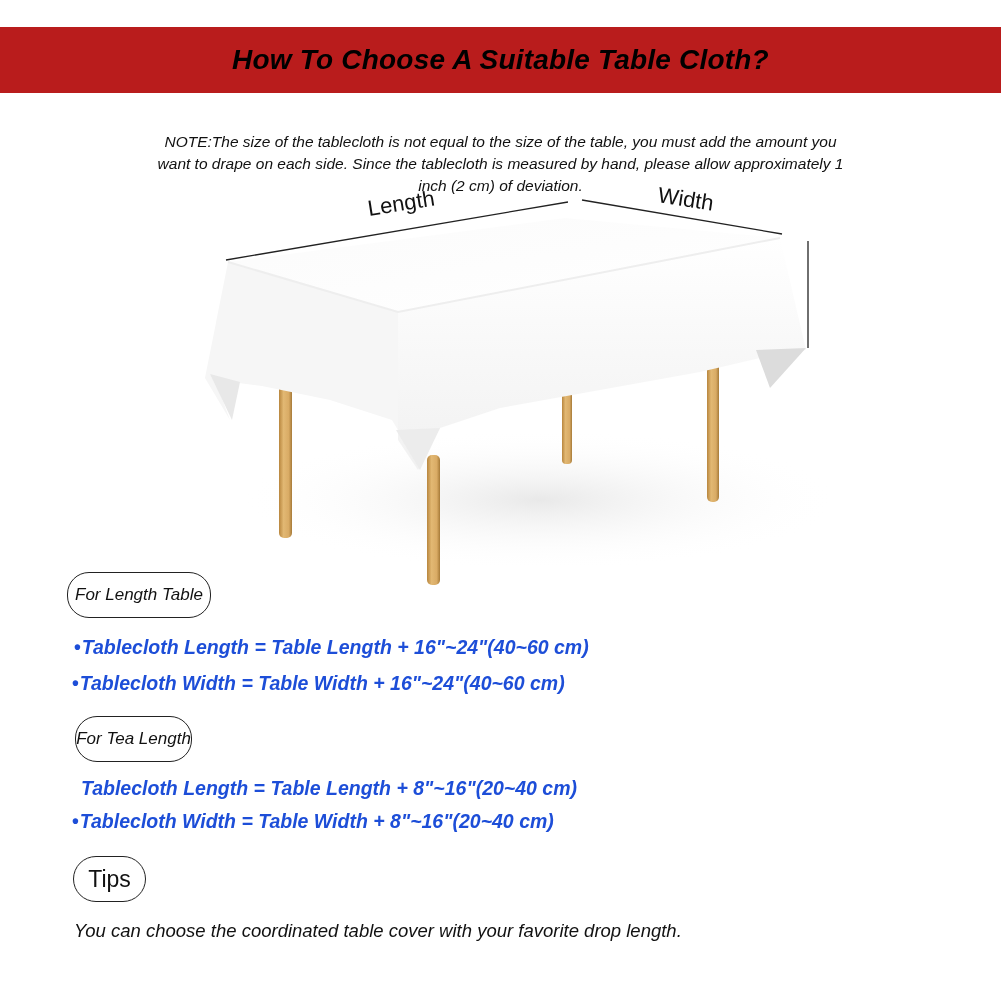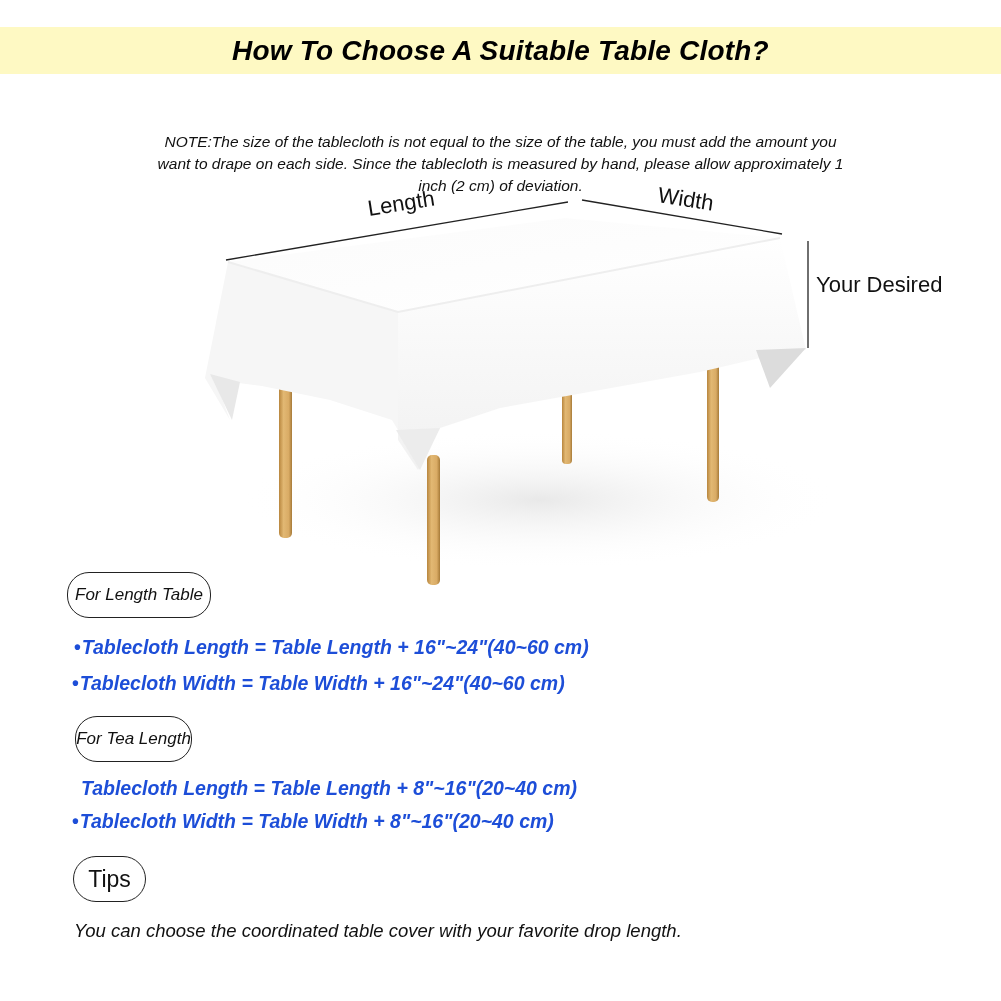--- a/index.html
+++ b/index.html
@@ -1,17 +1,17 @@
 <!DOCTYPE html>
 <html><head>
   <meta charset="utf-8">
   <style>
     html, body { margin: 0; padding: 0; background: #ffffff; }
     body { width: 1001px; height: 1001px; position: relative; overflow: hidden; font-family: "Liberation Sans", sans-serif; color: #000; }
-    .title-bar { position: absolute; left: 0; top: 27px; width: 1001px; height: 47px; background: #fef9c3; display: flex; align-items: center; justify-content: center; }
+    .title-bar { position: absolute; left: 0; top: 27px; width: 1001px; height: 66px; background: #b91c1c; display: flex; align-items: center; justify-content: center; }
     .title { font-family: "Liberation Sans", sans-serif; font-weight: bold; font-style: italic; font-size: 28px; letter-spacing: 0.2px; color: #000; }
     .note { position: absolute; left: 150px; top: 92px; width: 701px; text-align: center; font-style: italic; font-size: 15.5px; line-height: 22px; color: #111; margin-top: 39px; }
     .illus { position: absolute; left: 0; top: 0; width: 1001px; height: 600px; }
     .lbl { position: absolute; font-size: 22px; color: #111; white-space: nowrap; }
     .lbl-length { left: 368px; top: 196px; transform: rotate(-9deg); transform-origin: left center; }
     .lbl-width { left: 658px; top: 182px; transform: rotate(9deg); transform-origin: left center; }
     .lbl-drop { left: 816px; top: 266px; line-height: 38px; white-space: normal; width: 180px; }
     .pill { position: absolute; border: 1.5px solid #222; border-radius: 22px; font-style: italic; font-size: 17px; color: #111; display: flex; align-items: center; justify-content: center; box-sizing: border-box; }
     .pill-dining { left: 67px; top: 572px; width: 144px; height: 46px; }
     .pill-tea { left: 75px; top: 716px; width: 117px; height: 46px; }
@@ -78,21 +78,20 @@
   <path d="M228 262 L398 312 L780 238" fill="none" stroke="#eeeeee" stroke-width="2"></path>
 
   <line x1="226" y1="260" x2="568" y2="202" stroke="#222" stroke-width="1.3"></line>
   <line x1="582" y1="200" x2="782" y2="234" stroke="#222" stroke-width="1.3"></line>
   <line x1="808" y1="241" x2="808" y2="348" stroke="#222" stroke-width="1.3"></line>
 </svg>
 
 <div class="lbl lbl-length">Length</div>
 <div class="lbl lbl-width">Width</div>
 <div class="lbl lbl-drop">
-  <div>Your Desired</div>
 </div>
 
 <div class="pill pill-dining">For Length Table</div>
 <div class="formula f1">
   <span class="bullet">•</span><span>Tablecloth Length = Table Length + 16"~24"(40~60 cm)</span>
 </div>
 <div class="formula f2">
   <span class="bullet">•</span><span>Tablecloth Width = Table Width + 16"~24"(40~60 cm)</span>
 </div>
 

